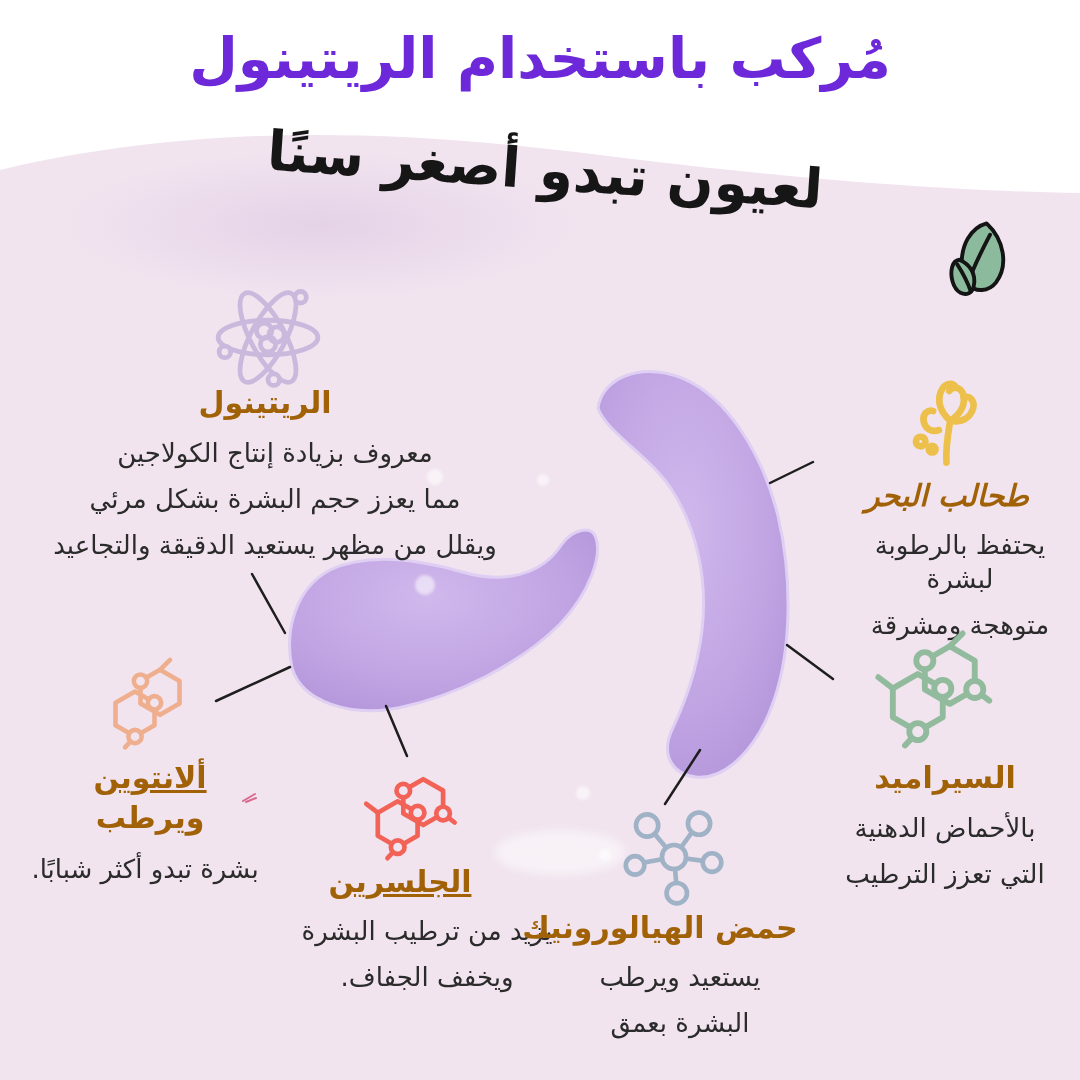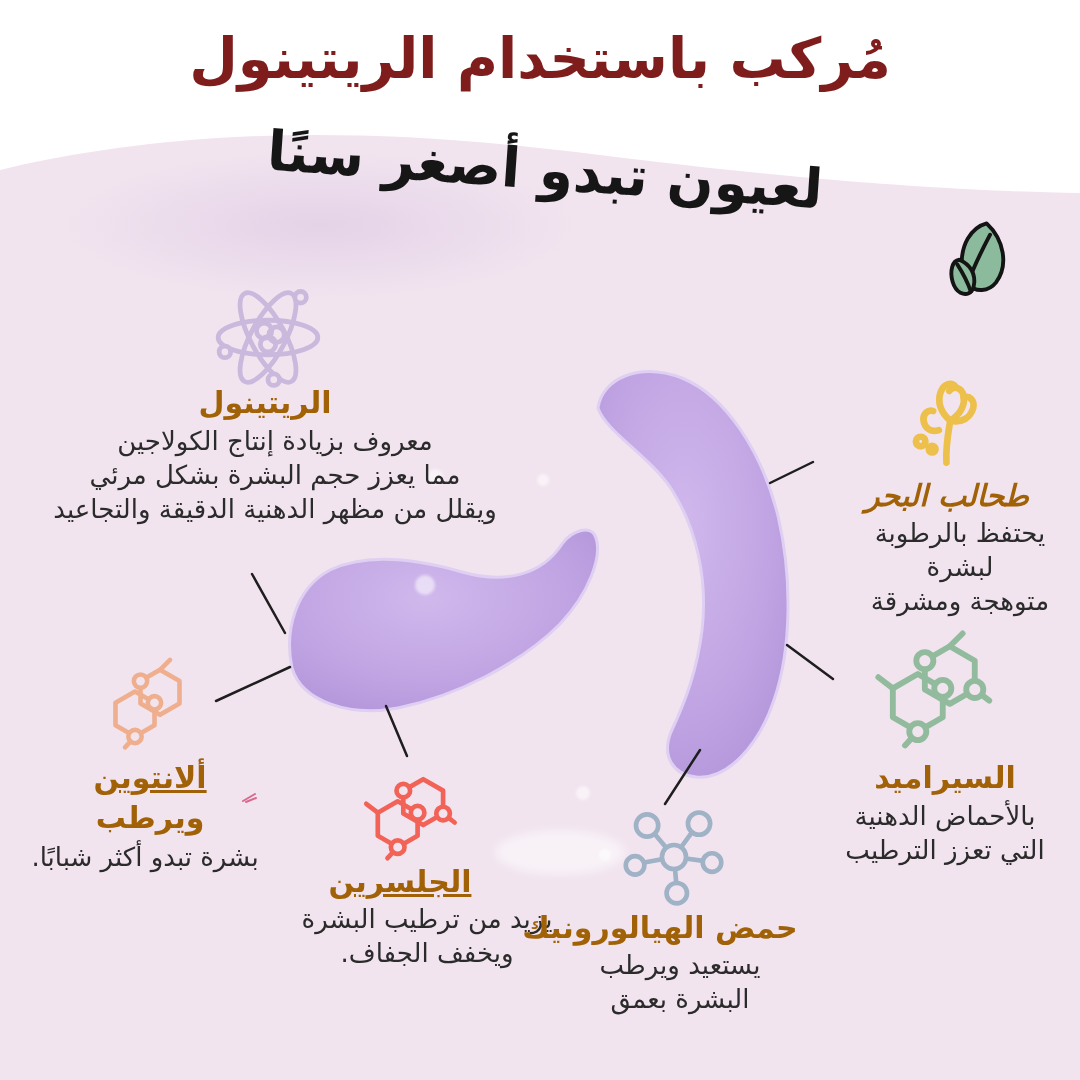--- a/index.html
+++ b/index.html
@@ -6,34 +6,34 @@
   .canvas{
     position:relative;width:1080px;height:1080px;overflow:hidden;
     background:#f1e4ef;font-family:"DejaVu Sans",sans-serif;color:#1f1f1f;
   }
   .abs{position:absolute;}
   svg{display:block;}
   
   .wave-svg{position:absolute;top:0;left:0;}
   .header-title{
     top:26px;left:0;width:1080px;text-align:center;direction:rtl;
-    font-size:56px;font-weight:bold;color:#7f1d1d;letter-spacing:0;
+    font-size:56px;font-weight:bold;color:#6d28d9;letter-spacing:0;
   }
   .header-subtitle{
     top:138px;left:240px;width:610px;text-align:center;direction:rtl;
     font-size:55px;font-weight:bold;color:#161616;transform:rotate(4deg);
   }
   .soft-blob{
     top:150px;left:60px;width:520px;height:150px;border-radius:50%;
     background:radial-gradient(ellipse at center, rgba(199,168,214,0.30), rgba(199,168,214,0) 70%);
   }
   
   .ing-title{font-size:30px;font-weight:bold;direction:rtl;text-align:center;color:#a16207;}
   .ing-body{font-size:26px;line-height:34px;direction:rtl;text-align:center;color:#2b2b2b;}
-  .ing-body span{display:block;}
+  .ing-body span{display:block;margin-top:12px;}
   .droplet{position:absolute;border-radius:50%;background:rgba(255,255,255,0.55);filter:blur(1.5px);}
   .splash{position:absolute;background:rgba(255,255,255,0.5);border-radius:50%;filter:blur(4px);}
 </style>
 </head>
 <body>
 
 <div class="canvas">
 
   <div class="abs soft-blob"></div>
 
@@ -96,21 +96,21 @@
         <circle cx="70" cy="67" r="8"></circle>
         <circle cx="104" cy="18" r="6" fill="#f1e4ef"></circle>
         <circle cx="25" cy="75" r="6" fill="#f1e4ef"></circle>
         <circle cx="76" cy="104" r="6" fill="#f1e4ef"></circle>
       </g>
     </svg>
     <div class="abs ing-title" style="top:385px;left:165px;width:200px;">الريتينول</div>
     <div class="abs ing-body" style="top:424px;left:5px;width:540px;">
       <span>معروف بزيادة إنتاج الكولاجين</span>
       <span>مما يعزز حجم البشرة بشكل مرئي</span>
-      <span>ويقلل من مظهر الدهنية الدقيقة والتجاعيد</span>
+      <span>ويقلل من مظهر يستعيد الدقيقة والتجاعيد</span>
     </div>
   </div>
 
   <div>
     <svg class="abs" style="top:352px;left:893px;" width="105" height="118" viewBox="0 0 110 120">
       <g stroke="#ecc04a" stroke-width="7" fill="none" stroke-linecap="round" stroke-linejoin="round">
         <path d="M56,114 C55,96 58,82 60,70"></path>
         <path d="M60,70 C50,62 46,50 50,40 C53,32 61,29 65,34"></path>
         <path d="M60,70 C70,64 76,54 74,44 C72,35 63,33 59,39"></path>
         <path d="M60,70 C72,73 81,67 84,57 C86,49 80,43 74,46"></path>

